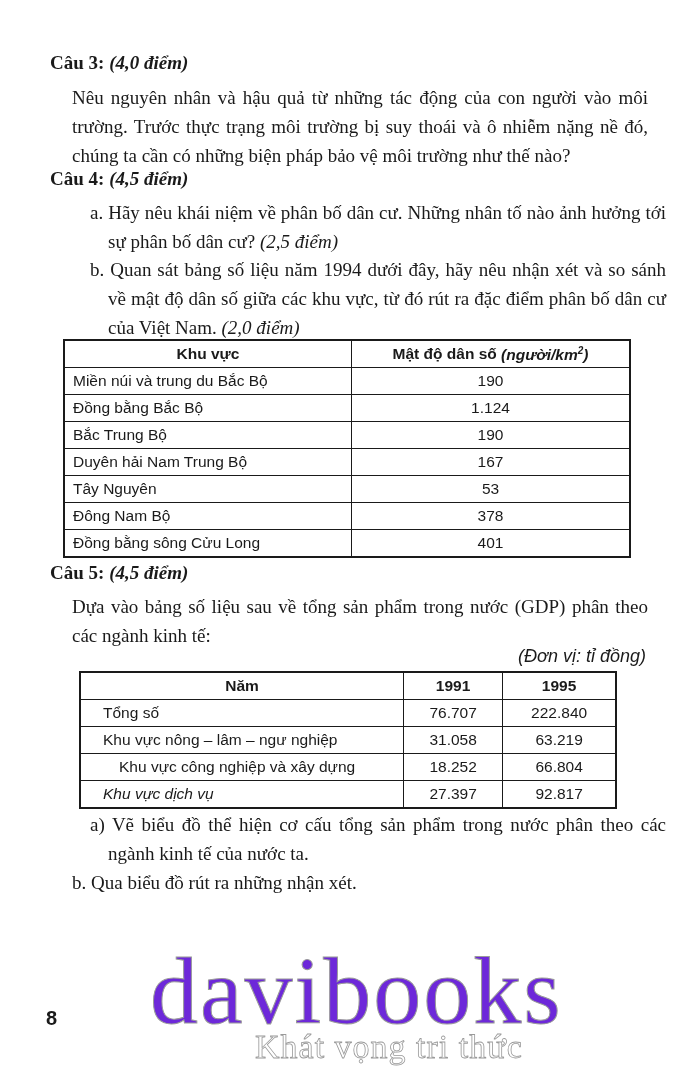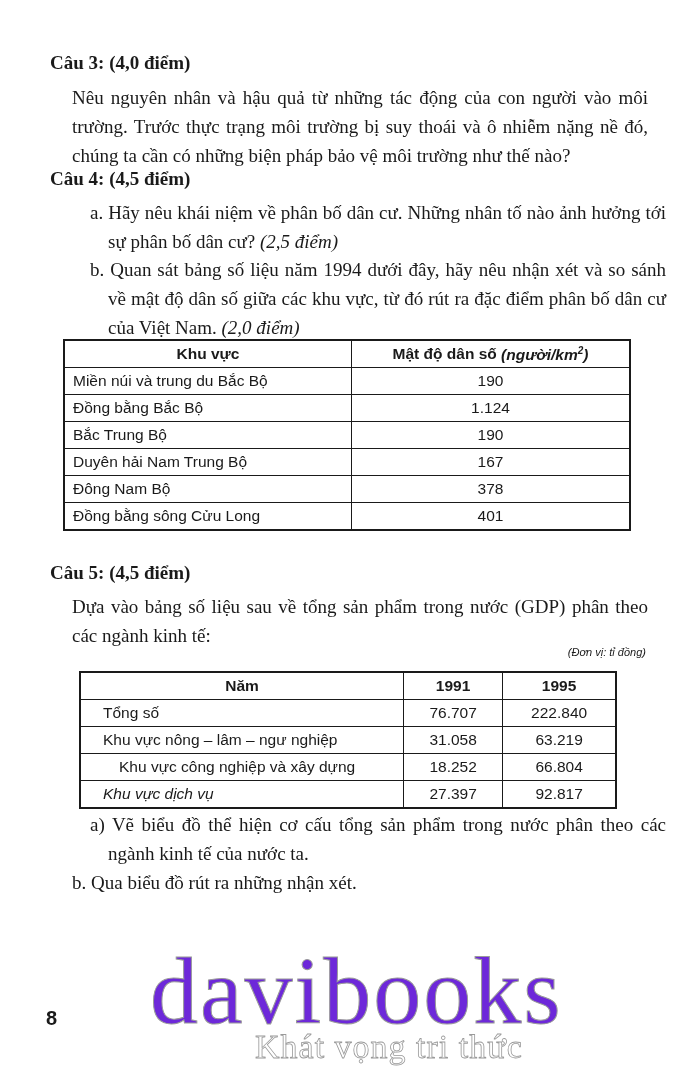--- a/index.html
+++ b/index.html
@@ -3,40 +3,40 @@
 <meta charset="utf-8">
 <style>
   html, body { margin: 0; padding: 0; }
   body {
     width: 700px; height: 1076px; background: #ffffff; position: relative; overflow: hidden;
     color: #1a1a1a;
     font-family: "Liberation Serif", "DejaVu Serif", serif;
   }
   .abs { position: absolute; }
   .q-title { font-size: 19px; font-weight: bold; }
-  .q-title .pts { }
+  .q-title .pts { font-style: italic; }
   .para { font-size: 19px; line-height: 29px; }
   .it { font-style: italic; margin-top: 48px; }
   .hang { text-indent: -18px; padding-left: 18px; }
 
   table.data {
     position: absolute; border-collapse: collapse;
     font-family: "Liberation Sans", "DejaVu Sans", sans-serif; font-size: 15.5px;
     color: #1a1a1a;
   }
   table.data td, table.data th {
     border: 1.3px solid #1a1a1a; padding: 0 8px; height: 26px; font-weight: normal;
   }
   table.data th { font-weight: bold; text-align: center; }
   table.data { border: 2.2px solid #1a1a1a; }
   td.c { text-align: center; }
   td.r { text-align: center; padding-right: 8px; }
   sup { font-size: 10px; }
 
-  .unit { font-family: "Liberation Sans", "DejaVu Sans", sans-serif; font-style: italic; font-size: 11px; margin-left: 44px; }
+  .unit { font-family: "Liberation Sans", "DejaVu Sans", sans-serif; font-style: italic; font-size: 18px; margin-left: 44px; }
 
   .page-num { font-family: "Liberation Sans", "DejaVu Sans", sans-serif; font-weight: bold; font-size: 20px; }
   .brand {
     font-family: "Liberation Serif", "DejaVu Serif", serif;
     font-size: 96px; letter-spacing: 2px; color: #6d28d9;
     -webkit-text-stroke: 1px #9a9a9a;
   }
   .slogan {
     font-family: "Liberation Serif", "DejaVu Serif", serif;
     font-size: 34px; letter-spacing: 1px; color: #ffffff;
@@ -75,20 +75,24 @@
         <td>Đồng bằng Bắc Bộ</td>
         <td class="c">1.124</td>
       </tr>
   <tr>
         <td>Bắc Trung Bộ</td>
         <td class="c">190</td>
       </tr>
   <tr>
         <td>Duyên hải Nam Trung Bộ</td>
         <td class="c">167</td>
+      </tr>
+  <tr>
+        <td>Tây Nguyên</td>
+        <td class="c">53</td>
       </tr>
   <tr>
         <td>Đông Nam Bộ</td>
         <td class="c">378</td>
       </tr>
   <tr>
         <td>Đồng bằng sông Cửu Long</td>
         <td class="c">401</td>
       </tr>
 </tbody>

